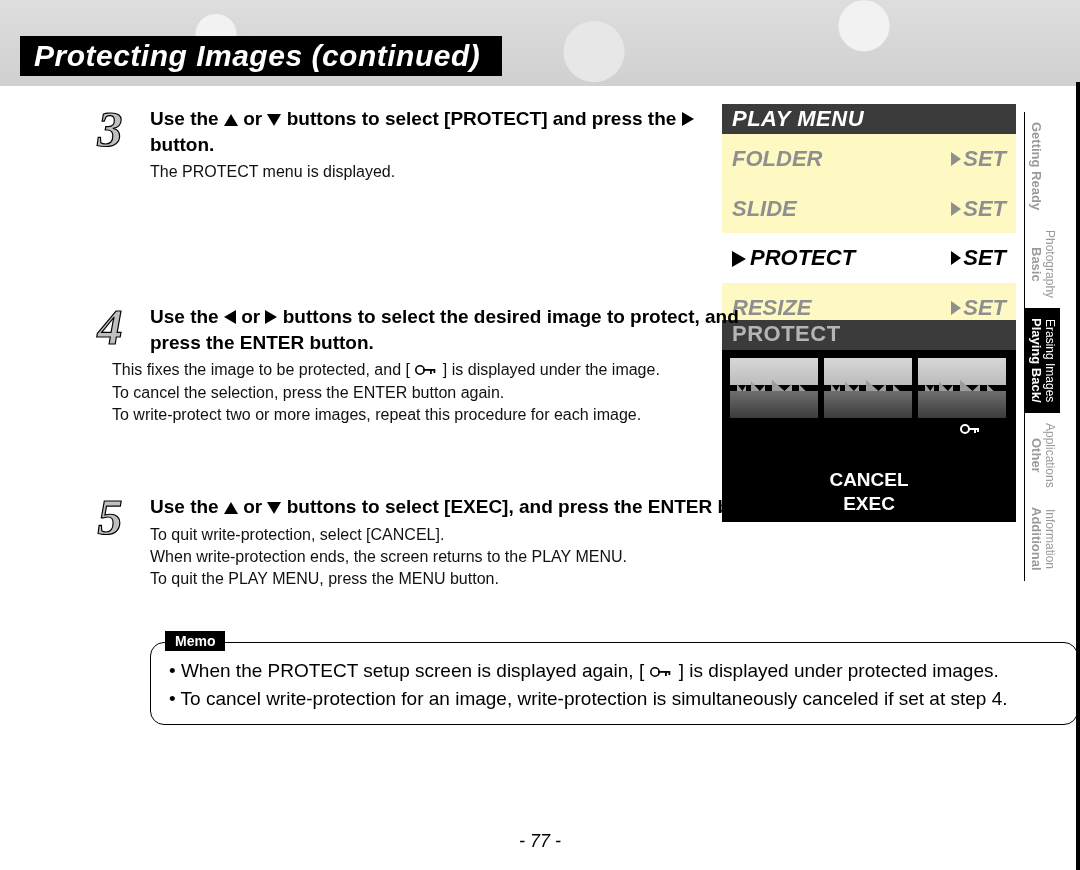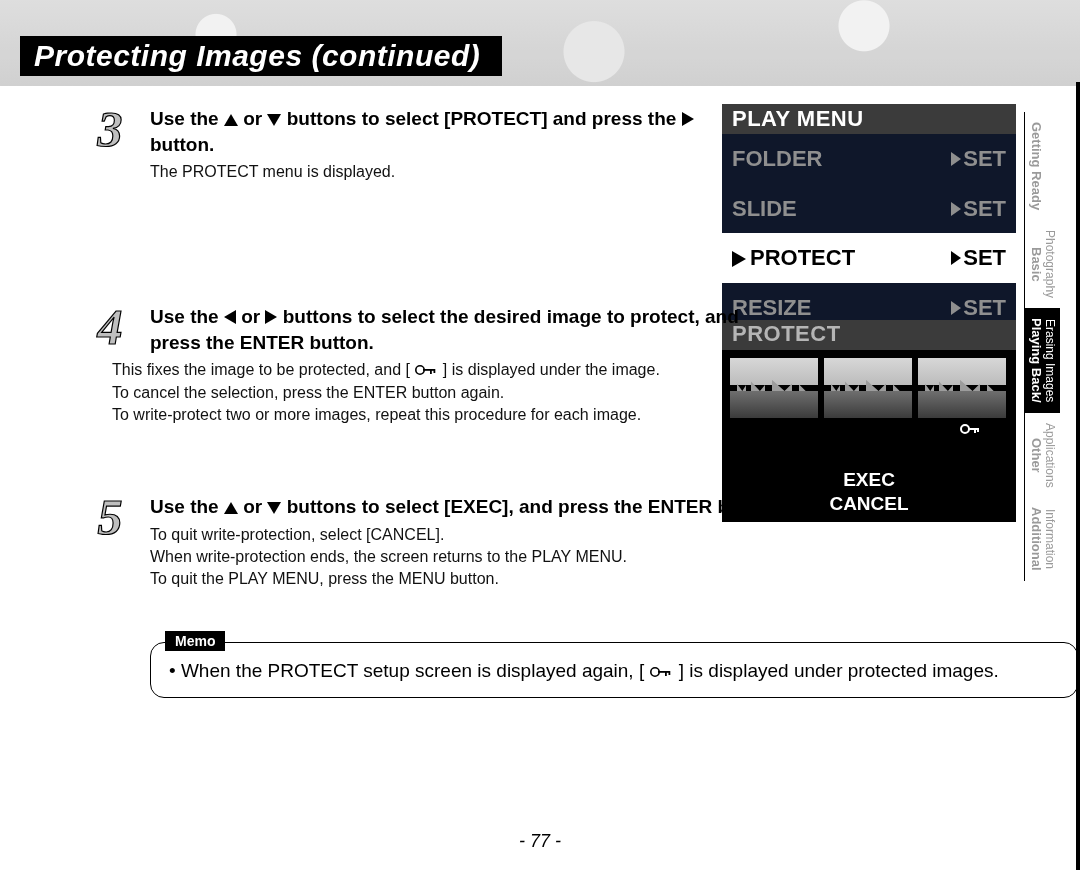--- a/index.html
+++ b/index.html
@@ -45,21 +45,21 @@
   .arrow-up, .arrow-down, .arrow-left, .arrow-right { display:inline-block; vertical-align:-1px;}
   .arrow-up { width:0;height:0;border-left:7px solid transparent;border-right:7px solid transparent;border-bottom:12px solid #000;}
   .arrow-down { width:0;height:0;border-left:7px solid transparent;border-right:7px solid transparent;border-top:12px solid #000;}
   .arrow-left { width:0;height:0;border-top:7px solid transparent;border-bottom:7px solid transparent;border-right:12px solid #000;}
   .arrow-right{ width:0;height:0;border-top:7px solid transparent;border-bottom:7px solid transparent;border-left:12px solid #000;}
 
   
   .key-icon { display:inline-block; vertical-align:-2px; }
 
   
-  .playmenu { position:absolute; right:64px; top:104px; width:294px; background:#0f172a; color:#8f8f8f; font-weight:bold; }
+  .playmenu { position:absolute; right:64px; top:104px; width:294px; background:#fef9c3; color:#8f8f8f; font-weight:bold;font-style:italic; }
   .pm-title { background:#3b3b3b; color:#fff; font-size:22px; padding:2px 10px; letter-spacing:.5px;}
   .pm-row { display:flex; justify-content:space-between; font-size:22px; padding:11px 10px; line-height:1.25;}
   .pm-row.sel { background:#fff; color:#000; }
   .pm-row .set::before { content:""; display:inline-block; width:0;height:0;border-top:7px solid transparent;border-bottom:7px solid transparent;border-left:10px solid currentColor; margin-right:2px; vertical-align:0px;}
   .pm-ptr { display:inline-block; width:0;height:0;border-top:8px solid transparent;border-bottom:8px solid transparent;border-left:14px solid #fff; margin-right:4px; vertical-align:-2px;}
   .sun { display:inline-block; width:14px;height:14px; vertical-align:-1px; position:relative;}
   .sun::before{content:"";position:absolute;inset:3px;border-radius:50%;background:#8f8f8f;}
   .sun::after{content:"";position:absolute;inset:-1px;border-radius:50%;
     background:
       conic-gradient(#8f8f8f 0 10deg, transparent 10deg 35deg,
@@ -163,22 +163,22 @@
   </div>
   <div style="text-align:right; padding-right:36px;">
     <svg class="key-icon" width="20" height="14" viewBox="0 0 20 14">
           <circle cx="5" cy="7" r="4" fill="none" stroke="#fff" stroke-width="2"></circle>
           <rect x="8" y="6" width="10" height="2" fill="#fff"></rect>
           <rect x="14" y="6" width="2" height="5" fill="#fff"></rect>
           <rect x="17" y="6" width="2" height="4" fill="#fff"></rect>
         </svg>
   </div>
   <div class="ps-labels">
+    <div>CANCEL</div>
     <div>EXEC</div>
-    <div>CANCEL</div>
   </div>
 </div>
 
 <div class="steps">
 
   <div class="step" style="min-height:90px;">
     <div class="num">3</div>
     <div class="lead" style="width:580px;">
       <span>Use the </span><span class="arrow-up"></span><span> or </span><span class="arrow-down"></span><span> buttons to select [PROTECT] and press the </span><span class="arrow-right"></span><span> button.</span>
     </div>
@@ -223,18 +223,19 @@
     <li>
       <span>When the PROTECT setup screen is displayed again, [ </span>
       <svg class="key-icon" width="24" height="14" viewBox="0 0 24 14">
             <circle cx="6" cy="7" r="4.2" fill="none" stroke="#000" stroke-width="1.6"></circle>
             <rect x="9" y="6" width="12" height="1.8" fill="#000"></rect>
             <rect x="16" y="6" width="1.8" height="5" fill="#000"></rect>
             <rect x="19.5" y="6" width="1.8" height="4" fill="#000"></rect>
           </svg>
       <span> ] is displayed under protected images.</span>
     </li>
+    <li>To cancel write-protection for an image, write-protection is simultaneously canceled if set at step 4.</li>
   </ul>
 </div>
 
 <div class="pagenum">- 77 -</div>
 
 </div>
 
 </body></html>

